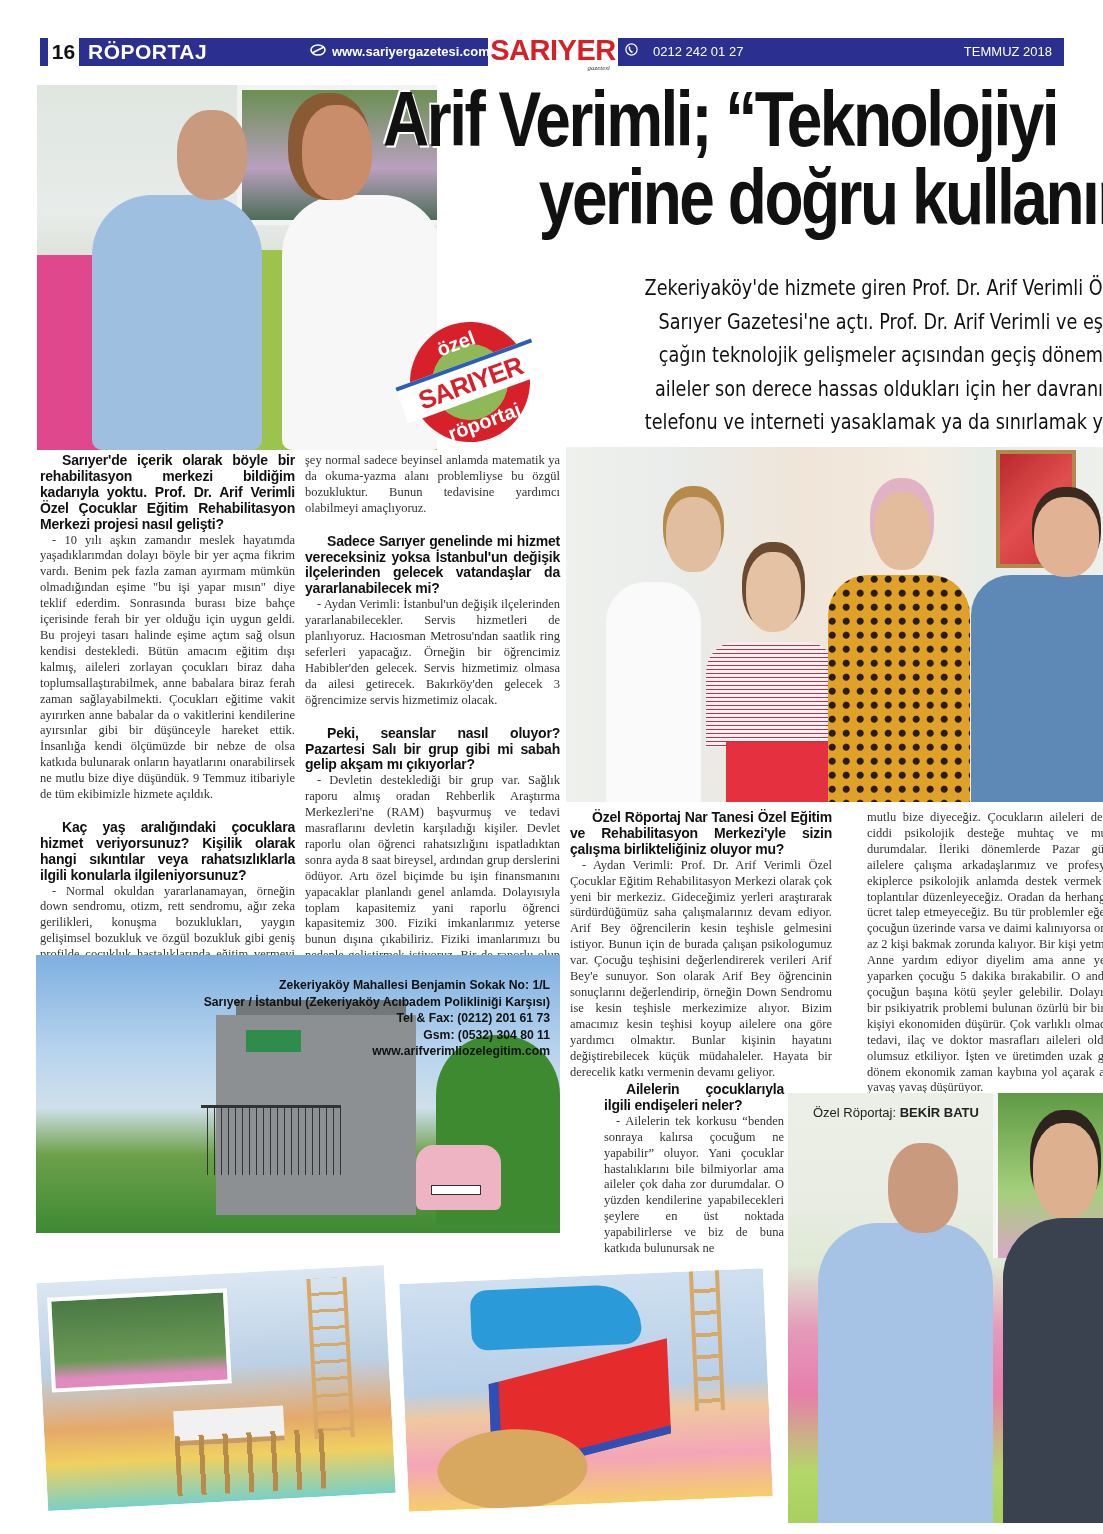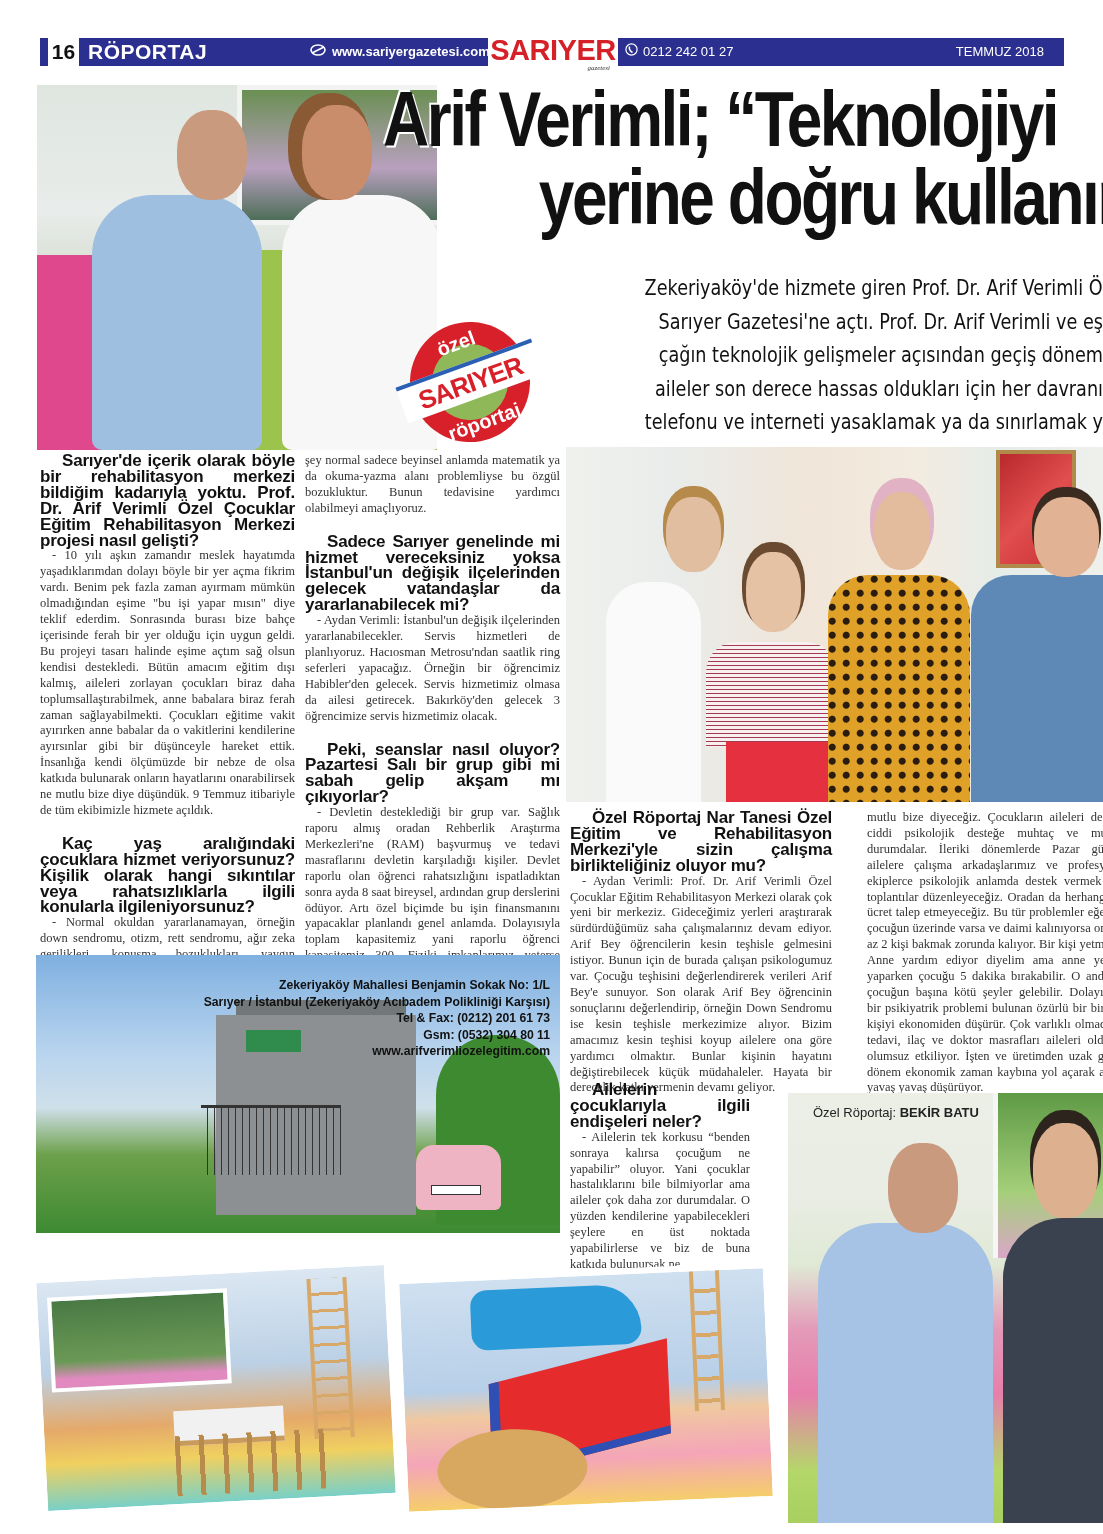--- a/index.html
+++ b/index.html
@@ -12,22 +12,22 @@
   .hdr-num-inner { position: absolute; left: 8px; top: 0; width: 31px; height: 28px; background: #ffffff;
      font-family: "Liberation Sans", sans-serif; font-weight: bold; font-size: 21px; color: #111; line-height: 28px; text-align: center; }
   .hdr-section { position: absolute; left: 48px; top: 0; height: 28px; line-height: 28px; color: #fff;
      font-family: "Liberation Sans", sans-serif; font-weight: bold; font-size: 21px; letter-spacing: 0.5px; }
   .hdr-web { position: absolute; left: 270px; top: 0; height: 28px; line-height: 28px; color: #fff;
      font-family: "Liberation Sans", sans-serif; font-size: 13px; font-weight: bold; display: flex; align-items: center; gap: 6px; }
   .hdr-logo { position: absolute; left: 448px; top: -4px; width: 130px; height: 38px; background: #fff; text-align: center; }
   .hdr-logo-text { font-family: "Liberation Sans", sans-serif; font-weight: bold; font-size: 29px; color: #d62027; line-height: 32px; letter-spacing: -0.5px; }
   .hdr-logo-sub { position: absolute; right: 8px; bottom: 0; font-size: 7px; font-style: italic; color: #333; }
   .hdr-phone { position: absolute; left: 585px; top: 0; height: 28px; line-height: 28px; color: #fff;
-     font-family: "Liberation Sans", sans-serif; font-size: 13px; display: flex; align-items: center; gap: 5px; }
-  .hdr-date { position: absolute; right: 20px; top: 0; height: 16px; line-height: 28px; color: #fff;
+     font-family: "Liberation Sans", sans-serif; font-size: 13px; display: flex; align-items: center; gap: 15px; }
+  .hdr-date { position: absolute; right: 12px; top: 0; height: 16px; line-height: 28px; color: #fff;
      font-family: "Liberation Sans", sans-serif; font-size: 13px; }
 
   
   .photo { position: absolute; overflow: hidden; }
   .photo-main { left: 37px; top: 85px; width: 400px; height: 365px;
      background: linear-gradient(180deg, #dfe6e0 0%, #e8ecea 35%, #cfd9c7 60%, #a9c65d 80%, #9bc04a 100%); }
   .photo-main .window { position: absolute; left: 200px; top: 0; width: 250px; height: 140px;
      background: linear-gradient(180deg, #6a8f52, #b9a0bf 60%, #4d6e58); border: 5px solid #f3f3f3; }
   .photo-main .sofa-pink { position: absolute; left: 0; top: 170px; width: 180px; height: 195px; background: #e0488e; }
   .photo-main .sofa-green { position: absolute; left: 180px; top: 165px; width: 220px; height: 200px; background: #9cc34c; }
@@ -53,27 +53,27 @@
   .headline-line { font-family: "Liberation Sans", sans-serif; font-weight: bold; font-size: 78px; line-height: 78px;
      color: #111; letter-spacing: -3px; transform: scaleX(0.82); transform-origin: left; text-shadow: 2px 2px 0 #fff, -2px -2px 0 #fff; }
   .headline-line.l2 { padding-left: 190px; }
 
   .deck { position: absolute; left: 570px; top: 272px; width: 533px; overflow: hidden; white-space: nowrap; text-align: right; }
   .deck-line { font-family: "DejaVu Sans", sans-serif; font-size: 20.5px; line-height: 33.5px; color: #111; transform: scaleX(0.86); transform-origin: right; }
 
   
   .col { position: absolute; font-size: 12.5px; line-height: 15.9px; text-align: justify; color: #333; hyphens: auto; }
   .col p { text-indent: 12px; }
-  .col .q { font-family: "Liberation Sans", sans-serif; font-weight: bold; font-size: 17px; line-height: 15.9px; color: #111; text-indent: 22px; margin-top: 17px; letter-spacing: -0.2px; }
+  .col .q { font-family: "Liberation Sans", sans-serif; font-weight: bold; font-size: 14px; line-height: 15.9px; color: #111; text-indent: 22px; margin-top: 17px; letter-spacing: -0.2px; }
   .col .q:first-child { margin-top: 0; }
   .col1 { left: 40px; top: 453px; width: 255px; }
   .col2 { left: 305px; top: 453px; width: 255px; }
   .col3 { left: 570px; top: 810px; width: 262px; }
   .col4 { left: 842px; top: 810px; width: 260px; margin-left: 25px; }
-  .col5 { left: 570px; top: 1082px; width: 180px; }
+  .col5 { left: 604px; top: 1082px; width: 180px; }
 
   .photo-team { left: 566px; top: 447px; width: 537px; height: 355px;
      background: linear-gradient(90deg, #eef1ec 0%, #e9ecea 20%, #f0e5d8 45%, #f3ebe0 65%, #e6ece8 80%, #eef0ec 100%); }
   .photo-team .p1 { position: absolute; left: 40px; top: 135px; width: 95px; height: 220px; background: #fafafa; border-radius: 40px 40px 0 0; }
   .photo-team .p1h { position: absolute; left: 100px; top: 50px; width: 55px; height: 75px; background: #e2bea0; border-radius: 45%; box-shadow: 0 -8px 0 3px #b58a4a; }
   .photo-team .p2 { position: absolute; left: 140px; top: 195px; width: 130px; height: 105px;
      background: repeating-linear-gradient(180deg, #f6f0f0 0 3px, #a73a52 3px 4px); border-radius: 30px 30px 0 0; }
   .photo-team .p2b { position: absolute; left: 160px; top: 295px; width: 110px; height: 60px; background: #e5303f; }
   .photo-team .p2h { position: absolute; left: 180px; top: 105px; width: 55px; height: 80px; background: #e6c2a5; border-radius: 45%; box-shadow: 0 -6px 0 4px #6a4a30; }
   .photo-team .p3 { position: absolute; left: 262px; top: 128px; width: 142px; height: 227px;

